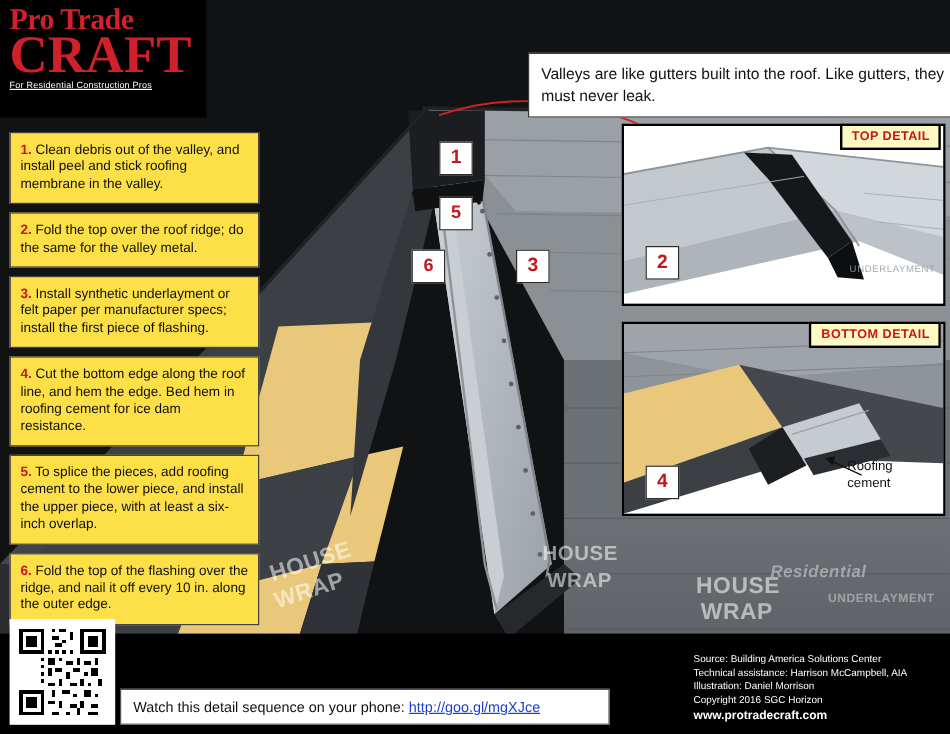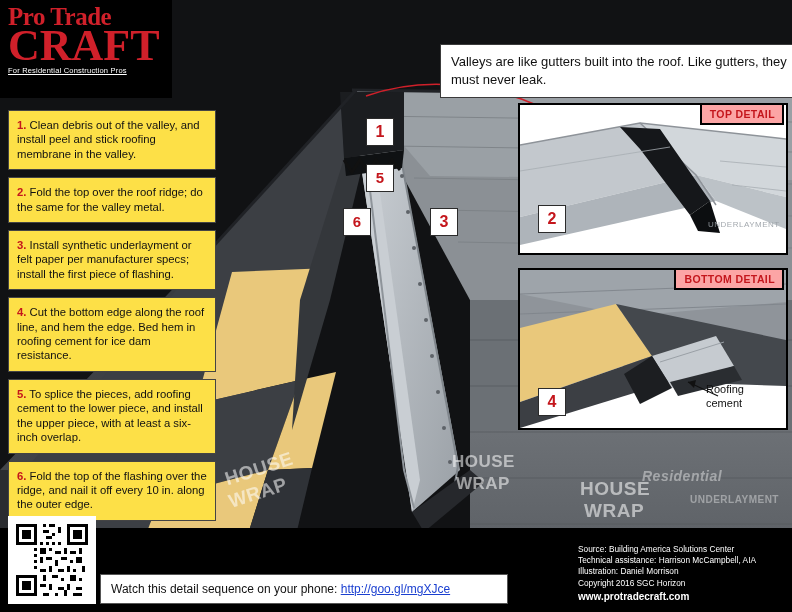--- a/index.html
+++ b/index.html
@@ -112,21 +112,21 @@
     left: 518px; top: 103px;
     width: 266px; height: 148px;
   }
   .panel-bottom {
     left: 518px; top: 268px;
     width: 266px; height: 158px;
   }
   .panel-label {
     position: absolute;
     right: 0;
-    background: #fca5a5;
+    background: #fef9c3;
     border: 2px solid #000;
     color: #c4161c;
     font-weight: bold;
     font-size: 10.5px;
     letter-spacing: 0.4px;
     padding: 3px 7px 3px 8px;
     z-index: 33;
   }
   .label-top { top: 103px; right: 8px; }
   .label-bottom { top: 268px; right: 8px; }

